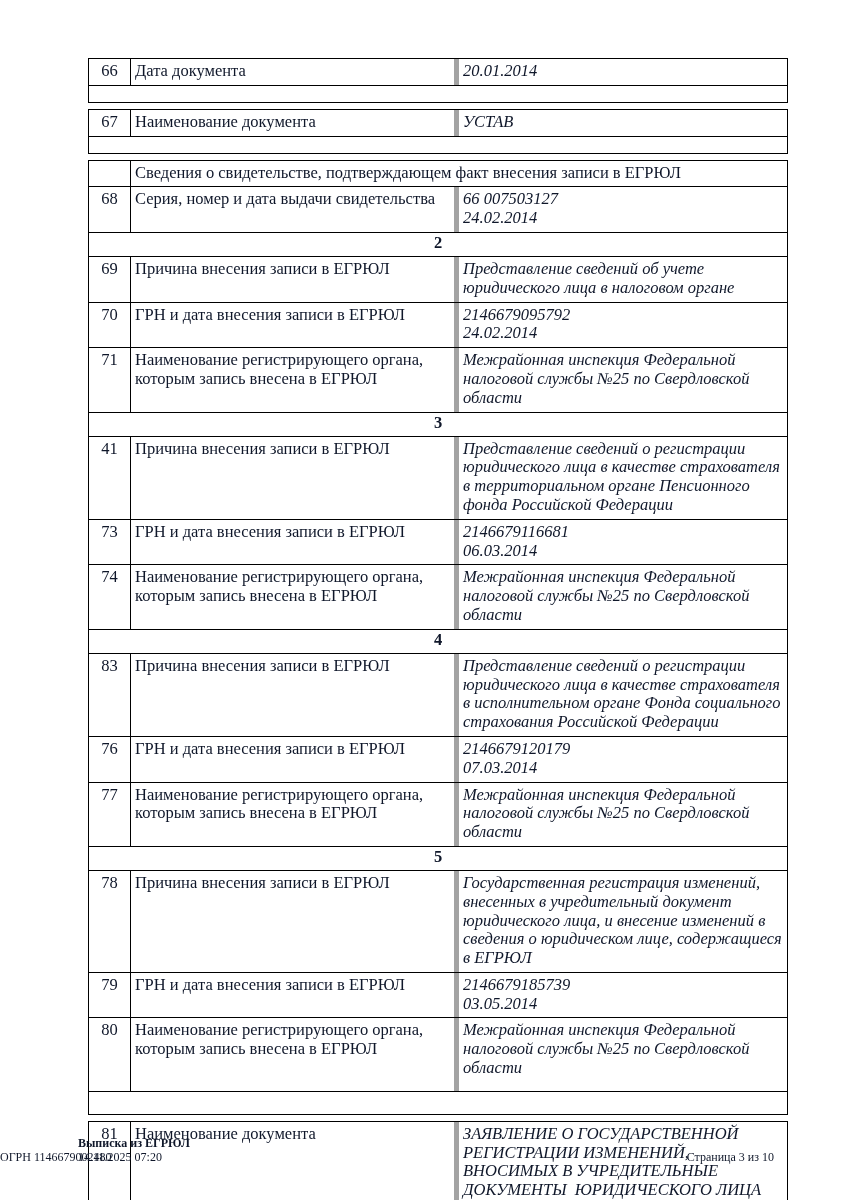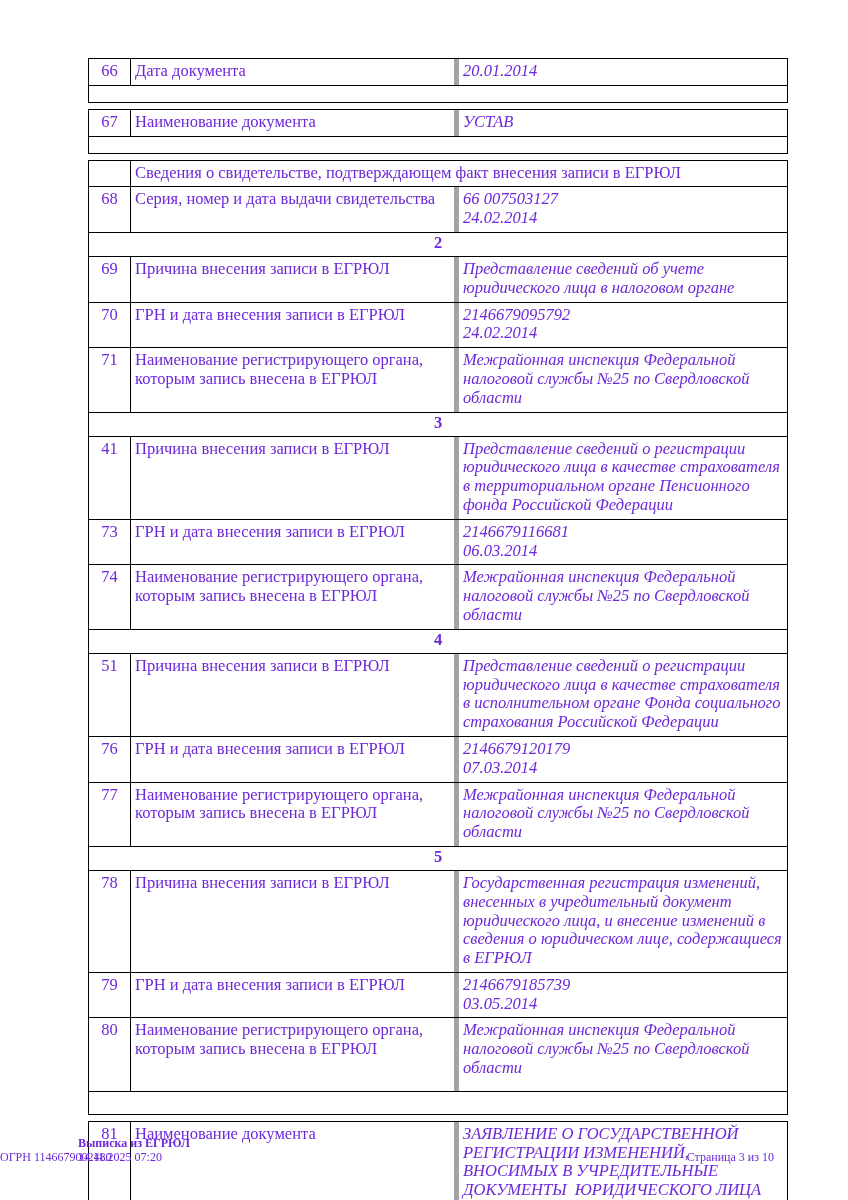--- a/index.html
+++ b/index.html
@@ -1,21 +1,21 @@
 <!DOCTYPE html>
 <html><head>
 <meta charset="utf-8">
 <style>
   html,body{margin:0;padding:0;background:#e8e8e8;}
   .page{
     position:relative;
     width:848px;height:1200px;
     background:#ffffff;
     font-family:"Liberation Serif","DejaVu Serif",serif;
-    font-size:16.5px;line-height:1.14;color:#6d28d9;
+    font-size:16.5px;line-height:1.14;color:#0f172a;
     overflow:hidden;
   }
   .table-area{position:absolute;left:88px;top:58px;width:700px;}
   .block{border:1px solid #000;margin-bottom:6px;}
   .row{display:flex;border-bottom:1px solid #000;}
   .row:last-child{border-bottom:none;}
   .cell{padding:3px 4px 4px 4px;box-sizing:border-box;}
   .cell.num{flex:0 0 42px;width:42px;text-align:center;border-right:1px solid #000;padding-left:1px;padding-right:1px;}
   .cell.label{flex:0 0 328px;width:328px;border-right:5px solid #a3a3a3;}
   .cell.value{flex:1 1 auto;white-space:pre-wrap;font-style:italic;}
@@ -93,21 +93,21 @@
           <div class="cell value">2146679116681
 06.03.2014</div>
         </div>
         <div class="row item-row">
           <div class="cell num">74</div>
           <div class="cell label">Наименование регистрирующего органа, которым запись внесена в ЕГРЮЛ</div>
           <div class="cell value">Межрайонная инспекция Федеральной налоговой службы №25 по Свердловской области</div>
         </div>
         <div class="row divider-row"><span>4</span></div>
         <div class="row item-row">
-          <div class="cell num">51</div>
+          <div class="cell num">83</div>
           <div class="cell label">Причина внесения записи в ЕГРЮЛ</div>
           <div class="cell value">Представление сведений о регистрации юридического лица в качестве страхователя в исполнительном органе Фонда социального страхования Российской Федерации</div>
         </div>
         <div class="row item-row">
           <div class="cell num">76</div>
           <div class="cell label">ГРН и дата внесения записи в ЕГРЮЛ</div>
           <div class="cell value">2146679120179
 07.03.2014</div>
         </div>
         <div class="row item-row">

